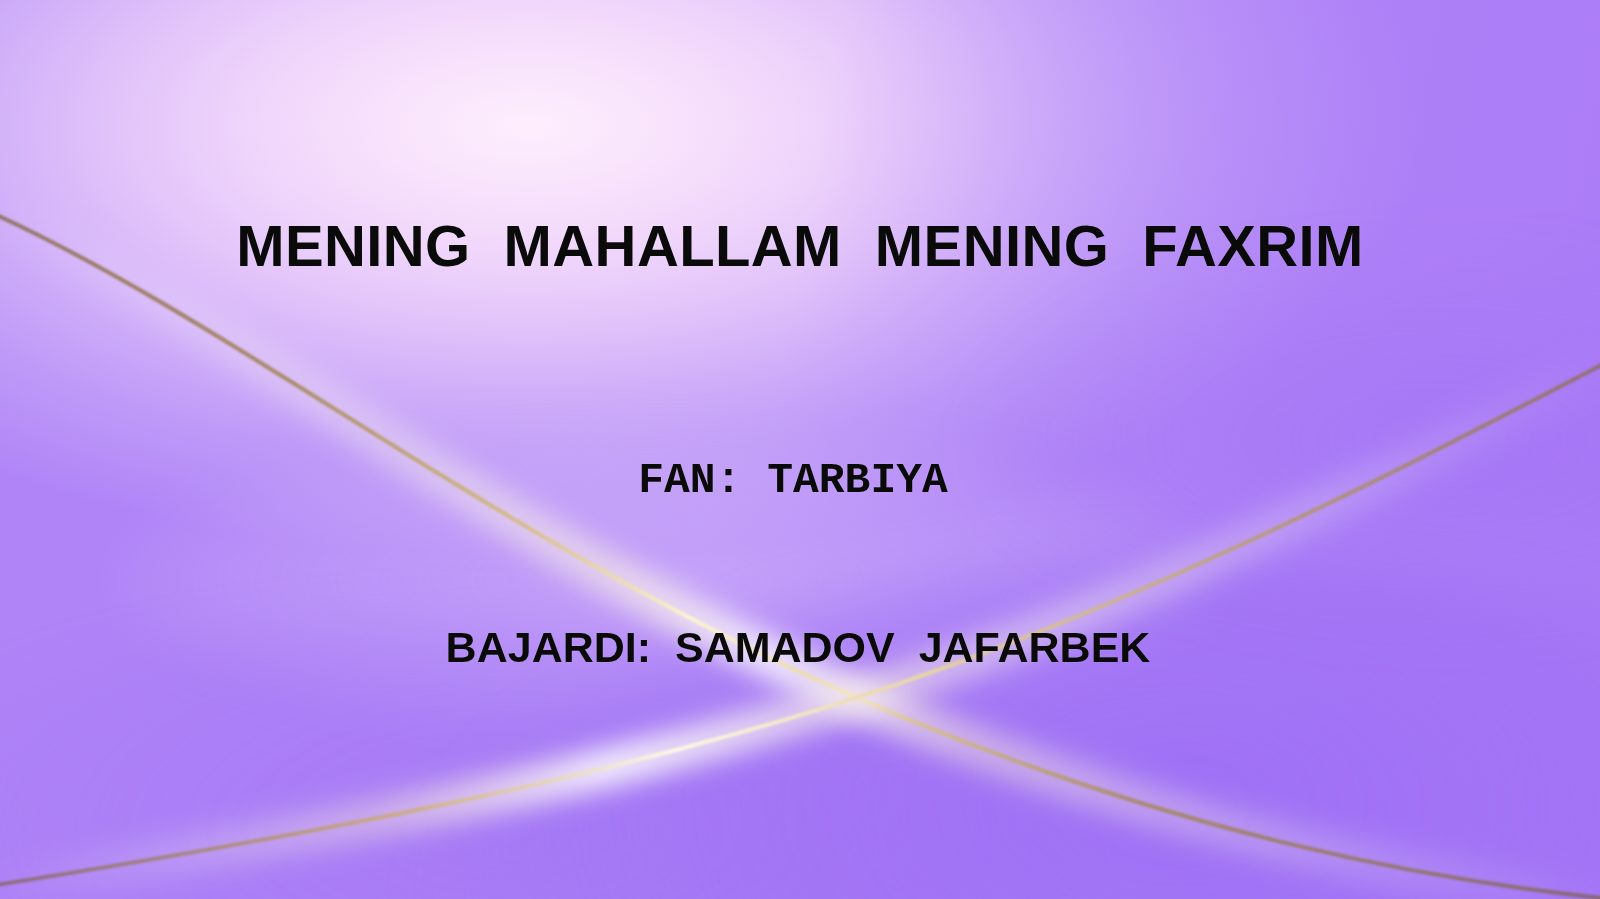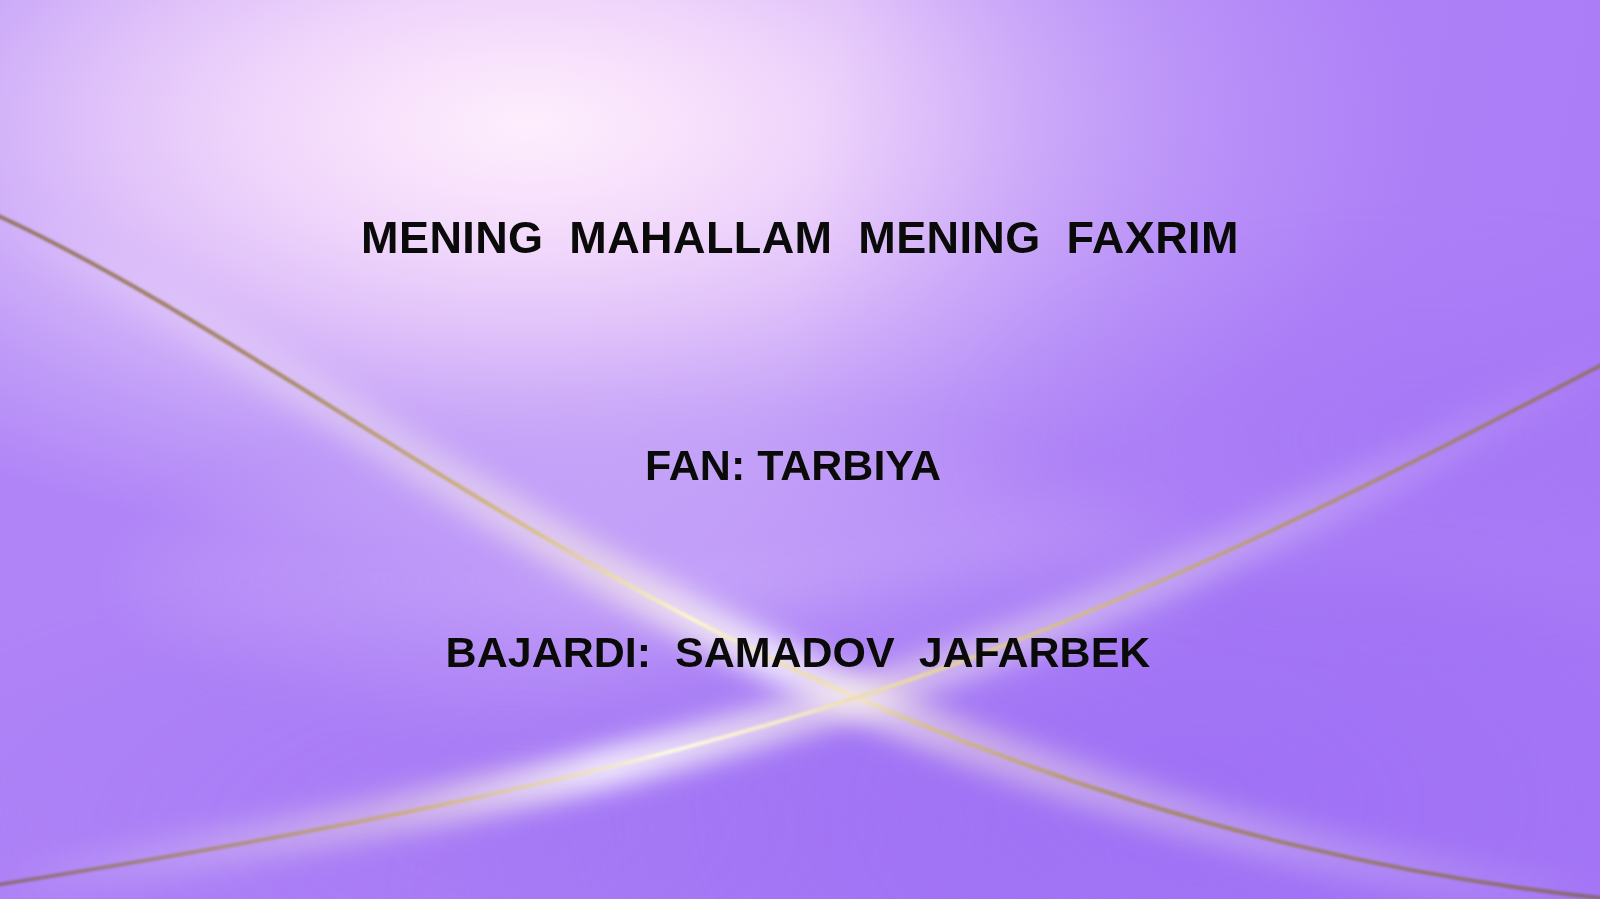--- a/index.html
+++ b/index.html
@@ -96,21 +96,21 @@
     position: absolute;
     inset: 0;
     display: flex;
     flex-direction: column;
     align-items: center;
     z-index: 5;
   }
 
   .title {
     margin-top: 212px;
-    font-size: 45px;
+    font-size: 58px;
     font-weight: bold;
     color: #0a0a0a;
     letter-spacing: 0.4px;
     white-space: pre;
     text-shadow: 0 0 1px rgba(255,255,255,0.35);
   }
 
   .subtitle-block {
     margin-top: 62px;
     text-align: center;
@@ -118,22 +118,22 @@
     font-weight: bold;
     color: #0a0a0a;
     line-height: 1.30;
     white-space: pre;
     text-shadow: 0 0 1px rgba(255,255,255,0.35);
   }
 
   .sub-line { display: block; }
 
   .line-sinf   { margin-left: 4px; }
-  .line-fan    { margin-left: -14px; }
-  .line-bajardi{ margin-left: -4px; margin-top: 20px; }
+  .line-fan    { margin-left: -14px; font-family: Liberation Mono, monospace; }
+  .line-bajardi{ margin-left: -4px; }
 </style>
 </head>
 <body>
 
 <div class="slide">
 
   <div class="bg-base"></div>
   <div class="bg-right-tint"></div>
 
   <div class="wave wave-d"></div>

